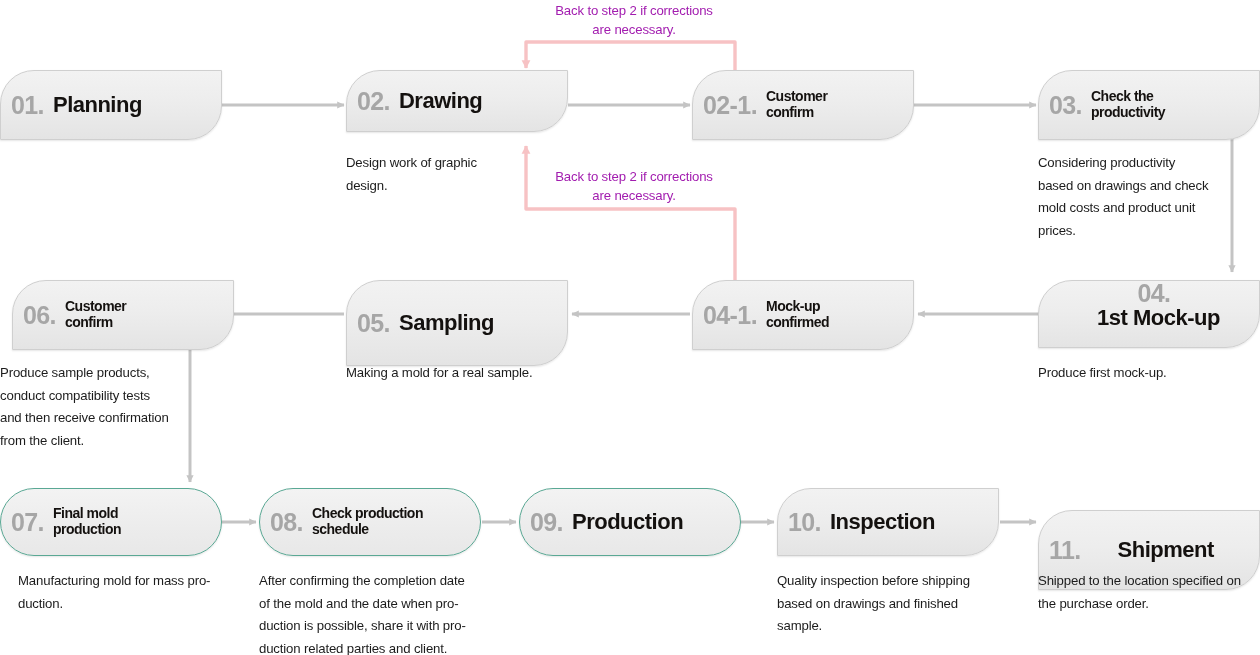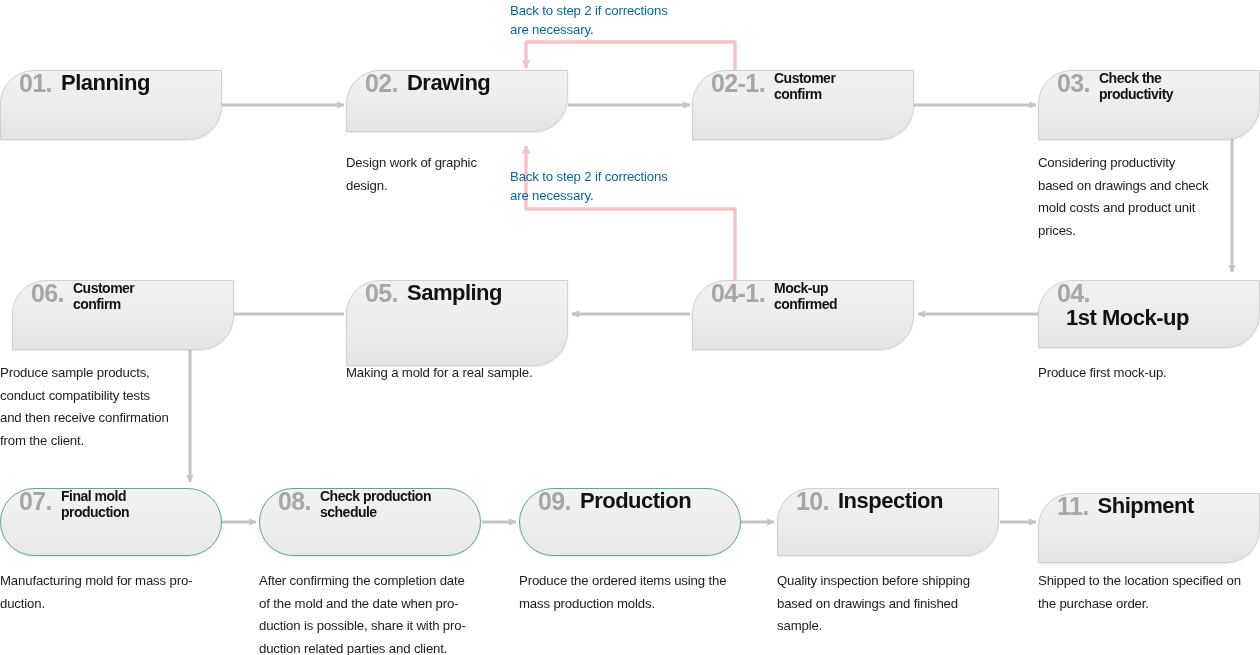--- a/index.html
+++ b/index.html
@@ -17,22 +17,22 @@
 
   
   .step{
     position:absolute;
     z-index:2;
     box-sizing:border-box;
     background:linear-gradient(180deg,#f2f2f2 0%,#ededed 45%,#e4e4e4 100%);
     border:1px solid #cfcfcf;
     border-radius:34px 0 34px 0;
     display:flex;
-    align-items:flex-start;
-    padding-left:18px;
+    align-items:center;
+    padding-left:10px;
     box-shadow:0 1px 2px rgba(0,0,0,0.10);
   }
   .step.pill{
     border-radius:34px;
     border:1.6px solid #5aa894;
     background:linear-gradient(180deg,#f3f3f3 0%,#ededed 50%,#e8e8e8 100%);
   }
   .num{
     font-size:25px;
     font-weight:700;
@@ -62,22 +62,22 @@
     letter-spacing:-0.15px;
     white-space:pre-line;
   }
 
   
   .note{
     position:absolute;
     z-index:3;
     font-size:13.2px;
     line-height:1.42;
-    color:#0369a1;
-    text-align:left;
+    color:#a21caf;
+    text-align:center;
     letter-spacing:-0.15px;
     white-space:pre-line;
   }
 </style>
 </head>
 <body>
 
 <div id="stage">
 
   <svg id="wires" viewBox="0 0 1260 655" width="1260" height="655">
@@ -175,49 +175,47 @@
     <span class="num">04.</span>
     <span class="title">1st Mock-up</span>
   </div>
   <div class="desc" style="left:1038px;top:362px;width:226px;">Produce first mock-up.</div>
 
   <div class="step pill" style="left:0px;top:488px;width:222px;height:68px;">
     <span class="num">07.</span>
     <span class="title small">Final mold
 production</span>
   </div>
-  <div class="desc" style="left:0px;top:570px;width:240px;">Manufacturing mold for mass pro-
+  <div class="desc" style="left:0px;top:570px;width:240px;padding-left:18px;">Manufacturing mold for mass pro-
 duction.</div>
 
   <div class="step pill" style="left:259px;top:488px;width:222px;height:68px;">
     <span class="num">08.</span>
     <span class="title small">Check production
 schedule</span>
   </div>
   <div class="desc" style="left:259px;top:570px;width:245px;">After confirming the completion date
 of the mold and the date when pro-
 duction is possible, share it with pro-
 duction related parties and client.</div>
 
   <div class="step pill" style="left:519px;top:488px;width:222px;height:68px;">
     <span class="num">09.</span>
     <span class="title">Production</span>
   </div>
-  <div class="desc" style="left:519px;top:570px;width:245px;">Produce the ordered items using the
-mass production molds.</div>
 
   <div class="step" style="left:777px;top:488px;width:222px;height:68px;">
     <span class="num">10.</span>
     <span class="title">Inspection</span>
   </div>
   <div class="desc" style="left:777px;top:570px;width:245px;">Quality inspection before shipping
 based on drawings and finished
 sample.</div>
 
-  <div class="step" style="left:1038px;top:493px;width:222px;height:70px;">
+  <div class="step" style="left:1038px;top:510px;width:222px;height:80px;gap:28px;">
     <span class="num">11.</span>
     <span class="title">Shipment</span>
   </div>
   <div class="desc" style="left:1038px;top:570px;width:230px;">Shipped to the location specified on
 the purchase order.</div>
 
   <div class="note" style="left:510px;top:2px;width:248px;">Back to step 2 if corrections
 are necessary.</div>
   <div class="note" style="left:510px;top:168px;width:248px;">Back to step 2 if corrections
 are necessary.</div>

